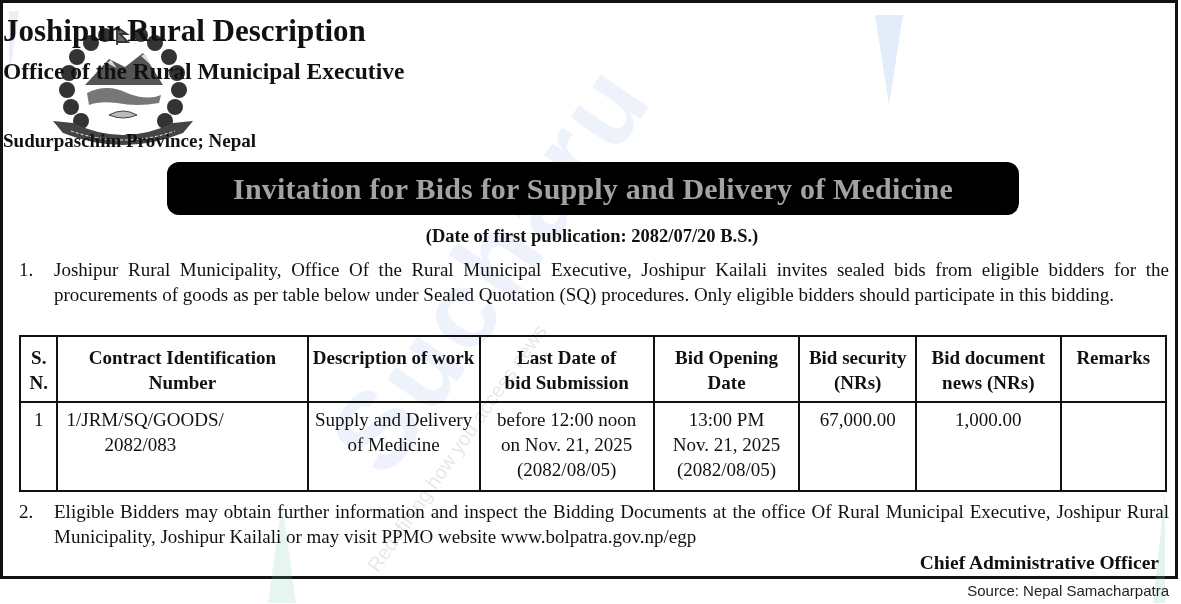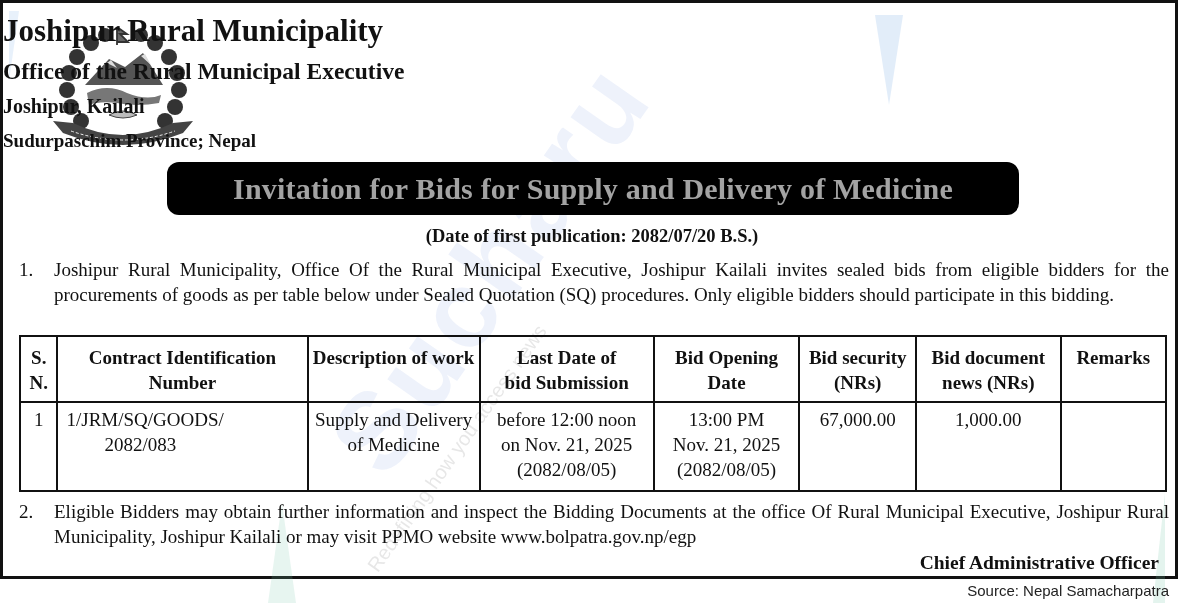--- a/index.html
+++ b/index.html
@@ -120,23 +120,22 @@
     <path d="M60 40 L64 37 L70 45 Z M94 33 L98 31 L104 42 Z" fill="#ddd"></path>
 
     <path d="M40 70 Q60 60 80 70 Q100 78 114 72 L112 80 Q90 84 70 80 Q52 78 42 82 Z" fill="#777"></path>
 
     <path d="M62 92 Q76 84 90 92 Q76 98 62 92 Z" fill="#bbb" stroke="#444" stroke-width="1"></path>
 
     <path d="M6 98 L26 100 Q76 124 126 100 L146 98 L136 110 Q76 134 16 110 Z" fill="#444"></path>
     <path d="M24 108 Q76 126 128 108" stroke="#eee" stroke-width="1" fill="none" stroke-dasharray="3 2"></path>
   </svg>
 
-  <div class="h1">Joshipur Rural Municipality</div>
+  <div class="h1">Joshipur Rural Description</div>
   <div class="h2">Office of the Rural Municipal Executive</div>
-  <div class="h3">Joshipur, Kailali</div>
   <div class="h4">Sudurpaschim Province; Nepal</div>
 
   <div class="title-bar">Invitation for Bids for Supply and Delivery of Medicine</div>
   <div class="pub-date">(Date of first publication: 2082/07/20 B.S.)</div>
 
   <div class="para para1">
     <span class="num">1.</span>
     <span class="txt">Joshipur Rural Municipality, Office Of  the Rural Municipal Executive, Joshipur Kailali invites sealed bids from eligible bidders for the procurements of goods as per table below under Sealed Quotation (SQ) procedures. Only eligible bidders should participate in this bidding.</span>
   </div>
 

